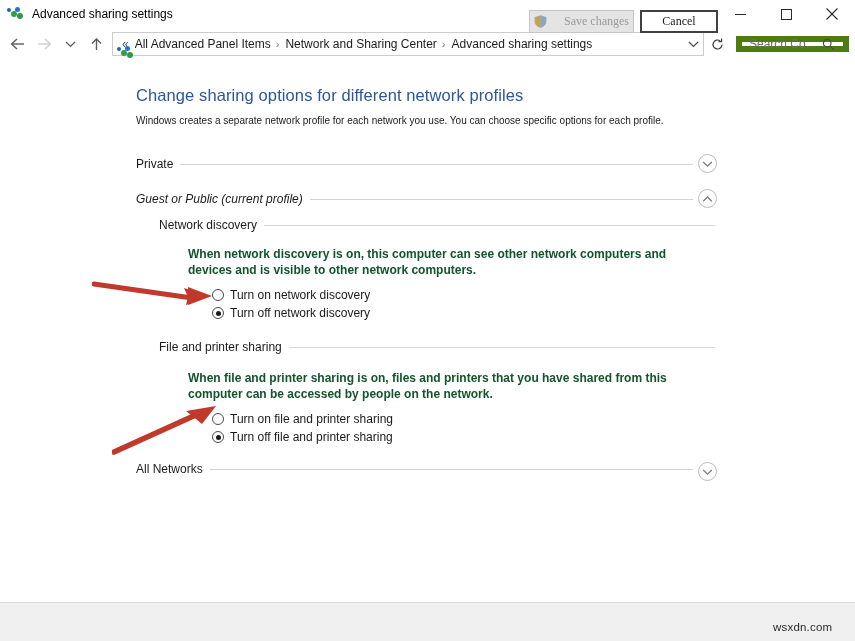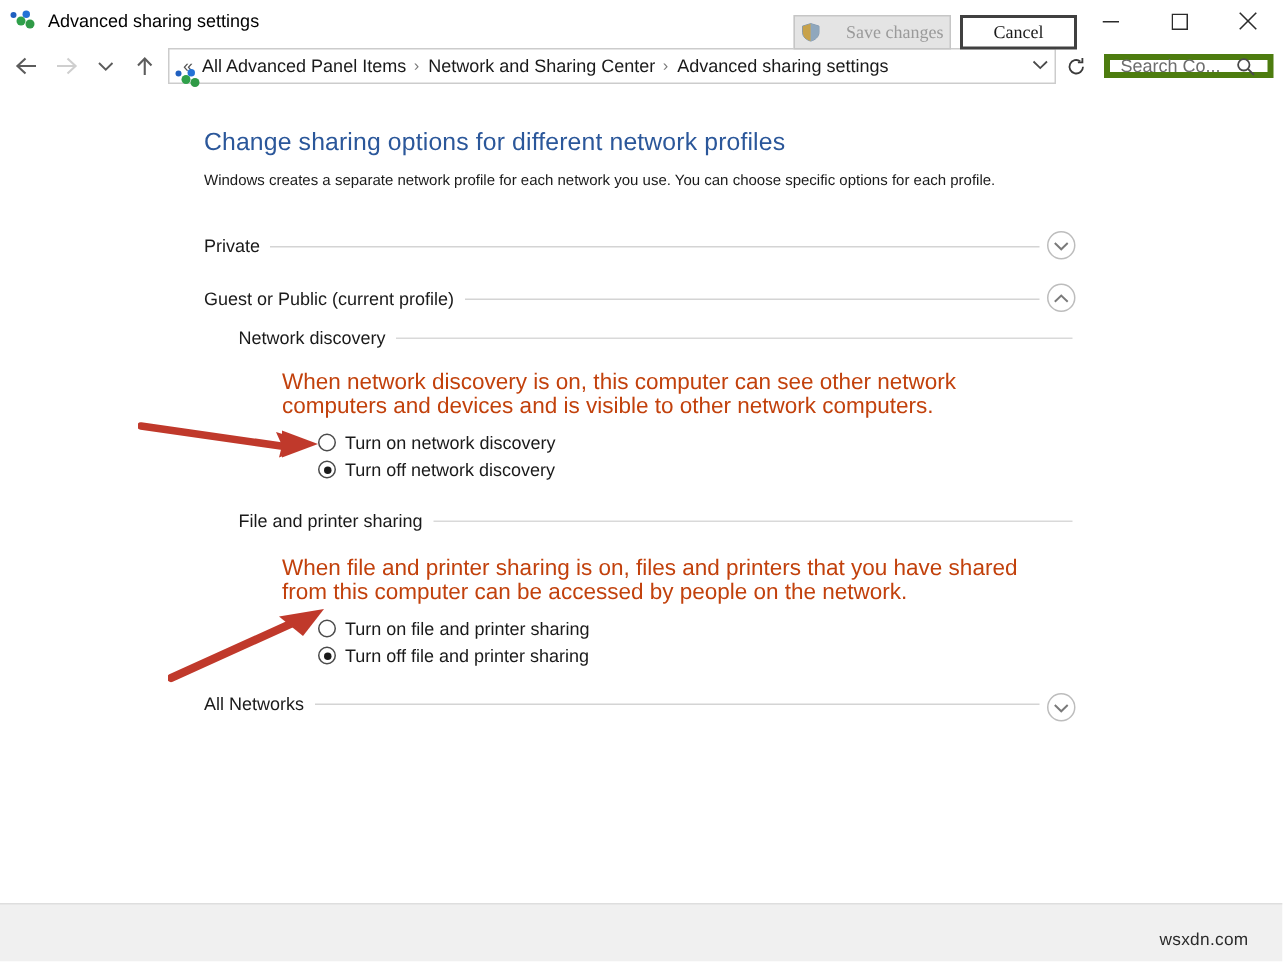--- a/index.html
+++ b/index.html
@@ -78,21 +78,21 @@
   .addr-icon { margin-left: 4px; margin-right: 3px; flex: 0 0 auto; }
   .crumbs { display: flex; align-items: center; font-size: 12px; color: #1a1a1a; white-space: nowrap; overflow: hidden; }
   .crumb { padding: 0 2px; }
   .crumb.dblarrow { color: #555; padding-right: 4px; font-size: 12px; }
   .crumb-sep { color: #7a7a7a; font-size: 11px; padding: 0 4px 0 3px; }
   .addr-right { position: absolute; right: 0; top: 0; height: 22px; display: flex; align-items: center; }
   .addr-chev { width: 20px; text-align: center; color: #444; font-size: 10px; }
   .refresh-btn { width: 22px; height: 22px; display:flex; align-items:center; justify-content:center; color:#333; }
   .searchbox {
     width: 113px; height: 16px;
-    border: 4px solid #4d7c0f; background: #fff;
+    border: 6px solid #4d7c0f; background: #fff;
     margin-right: 6px;
     display: flex; align-items: center; justify-content: space-between;
     flex: 0 0 auto;
   }
   .search-ph { font-size: 12px; color: #6d6d6d; padding-left: 7px; }
   .search-ico { padding-right: 8px; color: #4a4a4a; display:flex; align-items:center;}
 
   
   .content {
     position: absolute;
@@ -131,21 +131,21 @@
   .sub-head {
     position: absolute;
     display: flex; align-items: center;
     font-size: 12px; color: #1a1a1a;
   }
   .sub-head .label { white-space: nowrap; padding-right: 7px; }
   .sub-head .rule { flex: 1 1 auto; height: 1px; background: #d9d9d9; }
 
   .body-text {
     position: absolute;
-    font-size: 15px; color: #c2410c; line-height: 15.5px;
+    font-size: 12px; color: #14532d; line-height: 15.5px; font-weight: bold;
   }
 
   .radio-row {
     position: absolute;
     display: flex; align-items: center;
     font-size: 12px; color: #1a1a1a;
   }
   .radio {
     width: 12px; height: 12px; border-radius: 50%;
     border: 1px solid #4a4a4a;
@@ -303,21 +303,21 @@
     <div class="section-head" style="left:136px; top:97px; width:557px;">
       <span class="label">Private</span>
       <span class="rule"></span>
     </div>
     <div class="round-btn" style="left:698px; top:94px;">
       <svg width="11" height="8" viewBox="0 0 11 8">
         <path d="M1.2 2 L5.5 6.2 L9.8 2" fill="none" stroke="#7a7a7a" stroke-width="1.3"></path>
       </svg>
     </div>
 
-    <div class="section-head" style="left:136px; top:132px; width:557px;">
+    <div class="section-head" style="left:136px; top:132px; width:557px;font-style:italic;">
       <span class="label">Guest or Public (current profile)</span>
       <span class="rule"></span>
     </div>
     <div class="round-btn" style="left:698px; top:129px;">
       <svg width="11" height="8" viewBox="0 0 11 8">
         <path d="M1.2 6.2 L5.5 2 L9.8 6.2" fill="none" stroke="#7a7a7a" stroke-width="1.3"></path>
       </svg>
     </div>
 
     <div class="sub-head" style="left:159px; top:158px; width:556px;">

